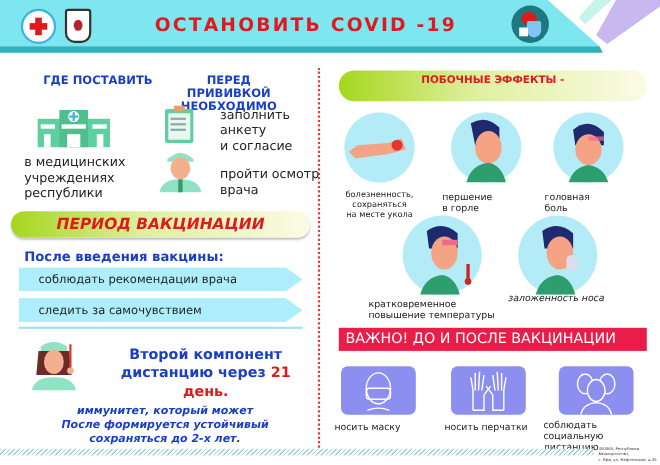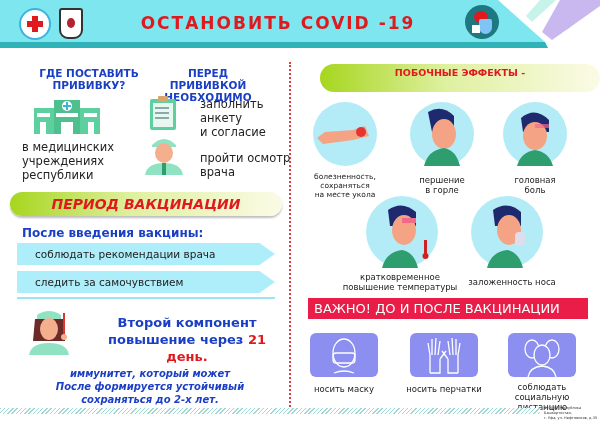--- a/index.html
+++ b/index.html
@@ -9,21 +9,21 @@
   .hdr-band{left:0;top:0;width:600px;height:50px;}
   .divider{left:289px;top:62px;width:0;height:345px;border-left:2px dotted #e53b3b;}
   .blue-h{color:#1a3fc4;font-weight:bold;font-size:10.5px;text-align:center;line-height:12px;}
   .body-t{color:#222;font-size:11.5px;line-height:14px;}
   .banner{border-radius:14px;background:linear-gradient(90deg,#a6d61e 0%,#dff0a0 45%,#fbfbe6 100%);box-shadow:0 2px 2px rgba(0,0,0,.25);}
   .banner-t{color:#e0191f;font-weight:bold;font-style:italic;font-size:14px;text-align:center;}
   .arrow-box{background:#aeeefa;clip-path:polygon(0 0,94% 0,100% 50%,94% 100%,0 100%);}
   .arrow-t{font-size:10.5px;color:#222;padding-left:18px;line-height:22px;}
   .circle{border-radius:50%;background:#b3ecf6;}
   .sm{font-size:7.5px;color:#222;text-align:center;line-height:9px;}
-  .caption{font-size:8.5px;color:#222;text-align:center;line-height:10px;}
+  .caption{font-size:8.5px;color:#222;text-align:left;line-height:10px;}
   .purple{background:#8c8ff0;border-radius:6px;}
   .stripes{left:0;top:408px;width:540px;height:6px;background:repeating-linear-gradient(135deg,#9ed8d4 0 1px,#ffffff 1px 3px);}
 </style>
 </head>
 <body>
 
 <svg class="abs hdr-band" width="600" height="50" viewBox="0 0 600 50">
   <polygon points="0,0 545,0 600,0 600,0 0,0" fill="#7de6ef"></polygon>
   <polygon points="0,0 530,0 575,0 600,0 600,0" fill="none"></polygon>
   <polygon points="0,0 195,0 0,0" fill="#7de6ef"></polygon>
@@ -50,21 +50,20 @@
 </div>
 
 <div class="abs" style="left:128px;top:13px;width:300px;text-align:center;">
   <span style="font-weight:bold;color:#e0191f;font-size:17px;letter-spacing:2px;">ОСТАНОВИТЬ COVID -19</span>
 </div>
 
 <div class="abs divider"></div>
 
 <div class="abs blue-h" style="left:18px;top:67px;width:110px;margin-left:16px;">
   <div>ГДЕ ПОСТАВИТЬ</div>
-    <div>ПРИВИВКУ?</div>
 </div>
 <svg class="abs" style="left:34px;top:96px;" width="66" height="38" viewBox="0 0 66 38">
   <rect x="0" y="12" width="66" height="26" fill="#5ecf9e"></rect>
   <rect x="20" y="4" width="26" height="34" fill="#4fbf8e"></rect>
   <circle cx="33" cy="10" r="5" fill="#fff"></circle>
   <rect x="32" y="6" width="2" height="8" fill="#3bb3e0"></rect>
     <rect x="29" y="9" width="8" height="2" fill="#3bb3e0"></rect>
   <rect x="3" y="17" width="13" height="4" fill="#fff"></rect>
     <rect x="22" y="17" width="22" height="4" fill="#fff"></rect>
     <rect x="50" y="17" width="13" height="4" fill="#fff"></rect>
@@ -121,29 +120,29 @@
 <svg class="abs" style="left:25px;top:307px;" width="48" height="48" viewBox="0 0 48 48">
   <path d="M12 8 Q24 0 36 8 L36 12 L12 12 Z" fill="#8fe3c2"></path>
   <path d="M10 12 L38 12 L40 34 L8 34 Z" fill="#6b2b28"></path>
   <ellipse cx="24" cy="22" rx="9" ry="11" fill="#f4b08e"></ellipse>
   <path d="M4 48 Q6 36 24 36 Q42 36 44 48 Z" fill="#8fe3c2"></path>
   <rect x="38" y="6" width="2" height="22" fill="#d33"></rect>
   <circle cx="39" cy="30" r="3" fill="#f4b08e"></circle>
 </svg>
 <div class="abs" style="left:92px;top:314px;width:190px;text-align:center;color:#1a3fc4;font-weight:bold;font-size:13px;line-height:17px;">
   <div>Второй компонент</div>
-  <div><span>повышение через </span><span style="color:#e0191f;">21 день.</span></div>
+  <div><span>дистанцию через </span><span style="color:#e0191f;">21 день.</span></div>
 </div>
 <div class="abs" style="left:30px;top:367px;width:240px;text-align:center;color:#1a3fc4;font-weight:bold;font-style:italic;font-size:10px;line-height:13px;">
   <div>иммунитет, который может</div>
     <div>После формируется устойчивый</div>
     <div>сохраняться до 2-х лет.</div>
 </div>
 
-<div class="abs banner" style="left:320px;top:64px;width:280px;height:28px;box-shadow:none;border-radius:14px;">
+<div class="abs banner" style="left:308px;top:64px;width:280px;height:28px;box-shadow:none;border-radius:14px;">
   <div style="text-align:center;color:#e0191f;font-weight:bold;font-size:9.5px;line-height:11px;padding-top:3px;">
     <div>ПОБОЧНЫЕ ЭФФЕКТЫ -</div>
   </div>
 </div>
 
 <div class="abs circle" style="left:313px;top:102px;width:64px;height:64px;">
   <svg width="64" height="64" viewBox="0 0 64 64">
       <path d="M4 36 L12 30 L40 28 L52 24 L56 34 L40 38 L10 42 Z" fill="#f4a484"></path>
       <circle cx="48" cy="30" r="5" fill="#e0191f" opacity=".8"></circle>
     </svg>
@@ -195,21 +194,21 @@
 </div>
 
 <div class="abs circle" style="left:471px;top:196px;width:72px;height:72px;">
   <svg width="72" height="72" viewBox="0 0 72 72">
       <path d="M22 14 Q36 4 50 16 L50 30 L24 30 Z" fill="#1f2a6e"></path>
       <ellipse cx="38" cy="34" rx="12" ry="15" fill="#f4a484"></ellipse>
       <path d="M16 72 Q20 56 36 54 Q48 56 52 72 Z" fill="#2e9e6e"></path>
       <rect x="44" y="36" width="10" height="14" rx="4" fill="#dde"></rect>
     </svg>
 </div>
-<div class="abs caption" style="left:462px;top:277px;width:100px;">
+<div class="abs caption" style="left:462px;top:267px;width:100px;font-style:italic;">
   <div>заложенность носа</div>
 </div>
 
 <div class="abs" style="left:308px;top:298px;width:280px;height:21px;background:#ea1c48;">
   <div style="color:#fff;font-weight:normal;font-size:13px;line-height:21px;padding-left:6px;white-space:nowrap;">
     <span>ВАЖНО!</span>&nbsp;<span>ДО И ПОСЛЕ ВАКЦИНАЦИИ</span>
   </div>
 </div>
 
 <div class="abs purple" style="left:310px;top:333px;width:68px;height:44px;">

